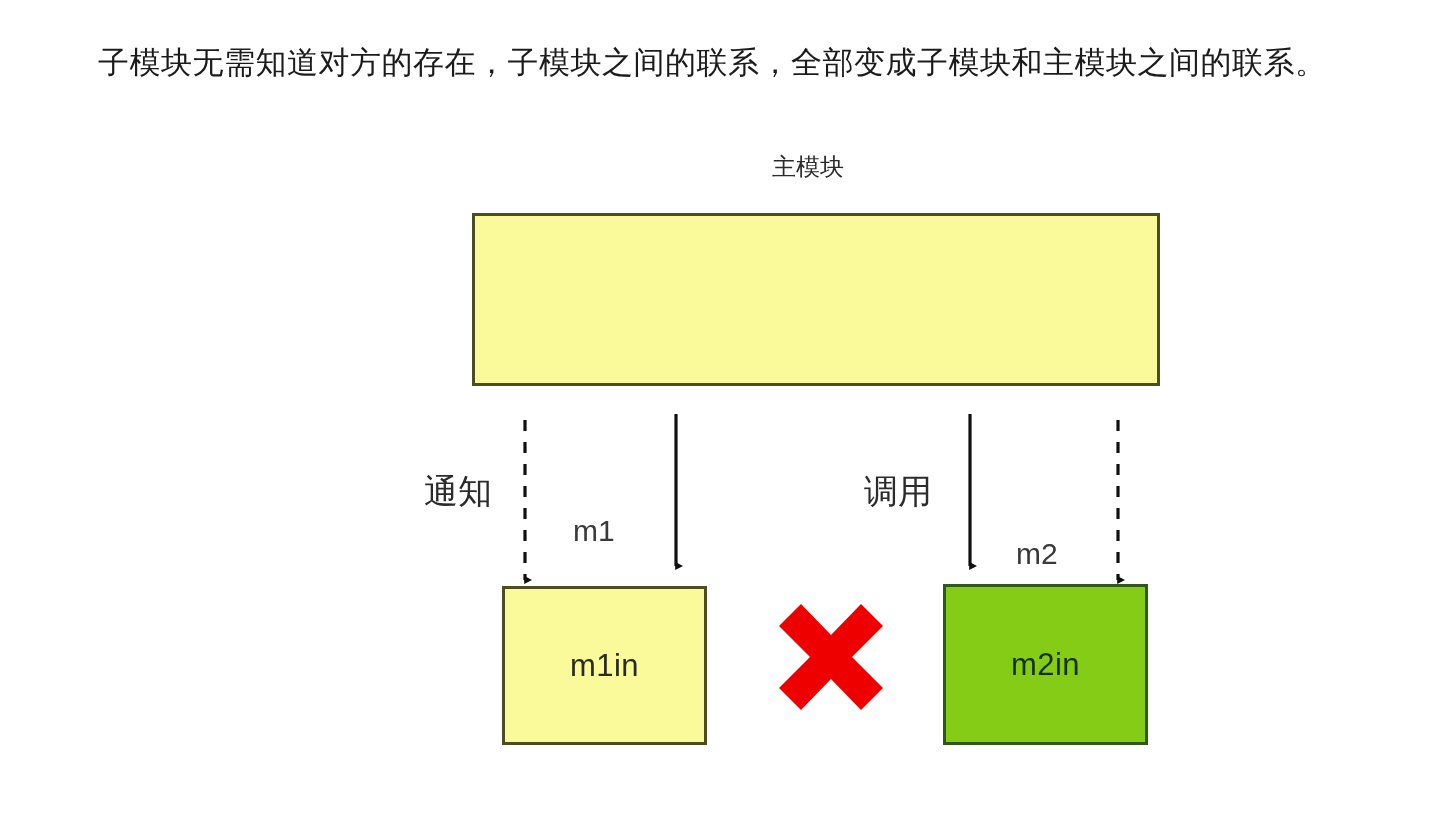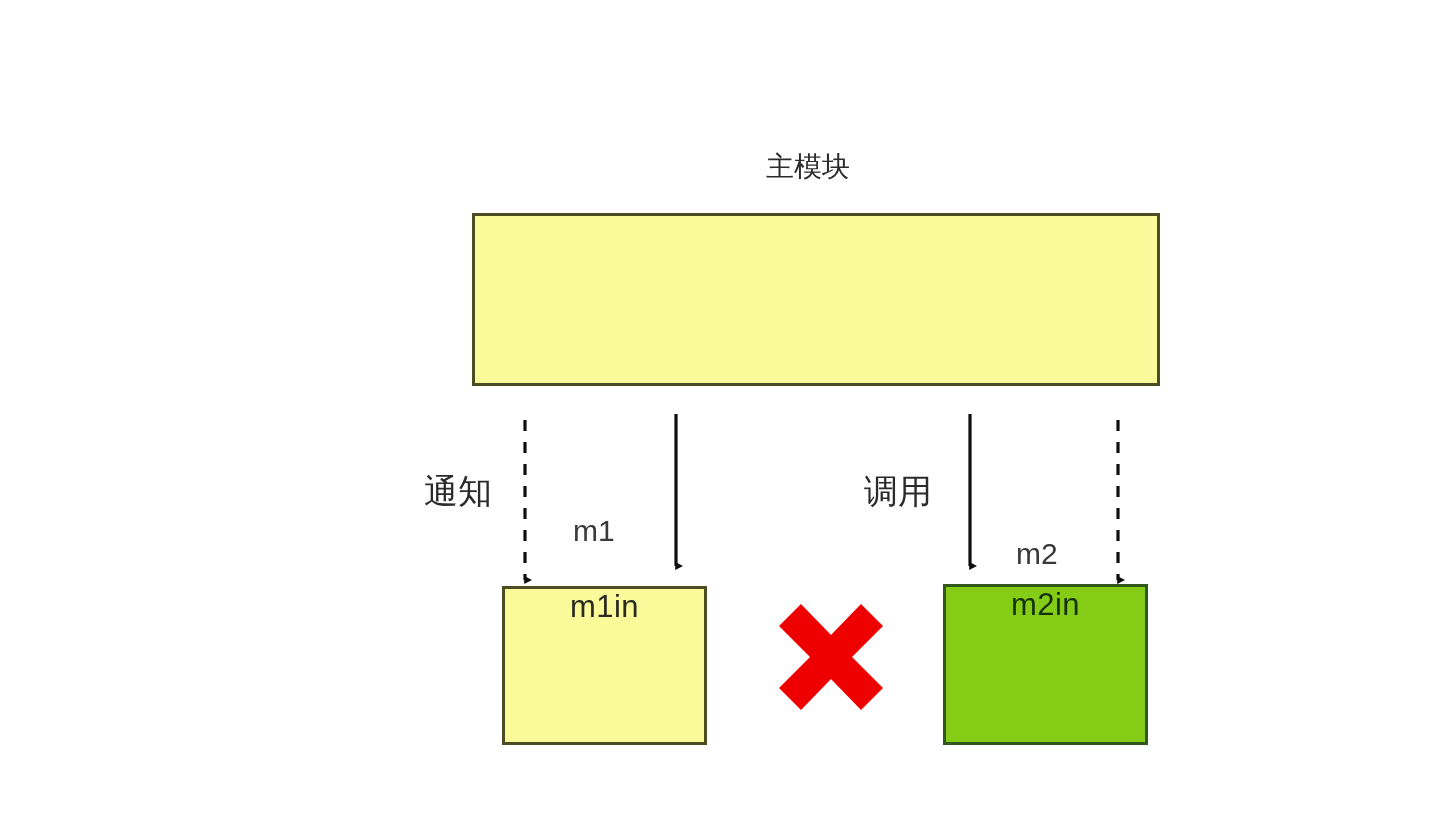--- a/index.html
+++ b/index.html
@@ -39,41 +39,42 @@
     font-size: 34px;
     line-height: 30px;
     white-space: nowrap;
     font-family: "DejaVu Sans", "Liberation Sans", sans-serif;
   }
   .lbl-main {
     left: 742px;
     top: 152px;
     width: 132px;
     text-align: center;
-    font-size: 28px;
+    font-size: 24px;
   }
   .lbl-notify { left: 424px; top: 476px; }
   .lbl-call   { left: 864px; top: 476px; }
 
   .mod-label {
     position: absolute;
     color: #3a3a3a;
     font-size: 30px;
     line-height: 32px;
     white-space: nowrap;
     font-family: "Liberation Sans", "DejaVu Sans", sans-serif;
   }
   .lbl-m1 { left: 573px; top: 515px; }
   .lbl-m2 { left: 1016px; top: 538px; }
 
   
   .box {
     position: absolute;
     box-sizing: border-box;
     display: flex;
+    align-items: center;
     justify-content: center;
   }
   .box-text {
     font-size: 31px;
     color: #2a2a20;
     font-family: "Liberation Sans", "DejaVu Sans", sans-serif;
     letter-spacing: 0.5px;
   }
   .box-main {
     left: 472px;
@@ -118,20 +119,21 @@
     top: 604px;
     width: 104px;
     height: 106px;
   }
 </style>
 </head>
 <body>
 
 <div id="canvas">
 
+  <div class="title">子模块无需知道对方的存在，子模块之间的联系，全部变成子模块和主模块之间的联系。</div>
 
   <div class="cn-label lbl-main">主模块</div>
 
   <div class="box box-main">
     <span class="box-text"></span>
   </div>
 
   <svg id="arrows" viewBox="0 0 1437 825" xmlns="http://www.w3.org/2000/svg">
     <defs>
       <marker id="arrowUp" markerWidth="9" markerHeight="9" refX="4.5" refY="7.6" orient="auto-start-reverse" markerUnits="userSpaceOnUse">

